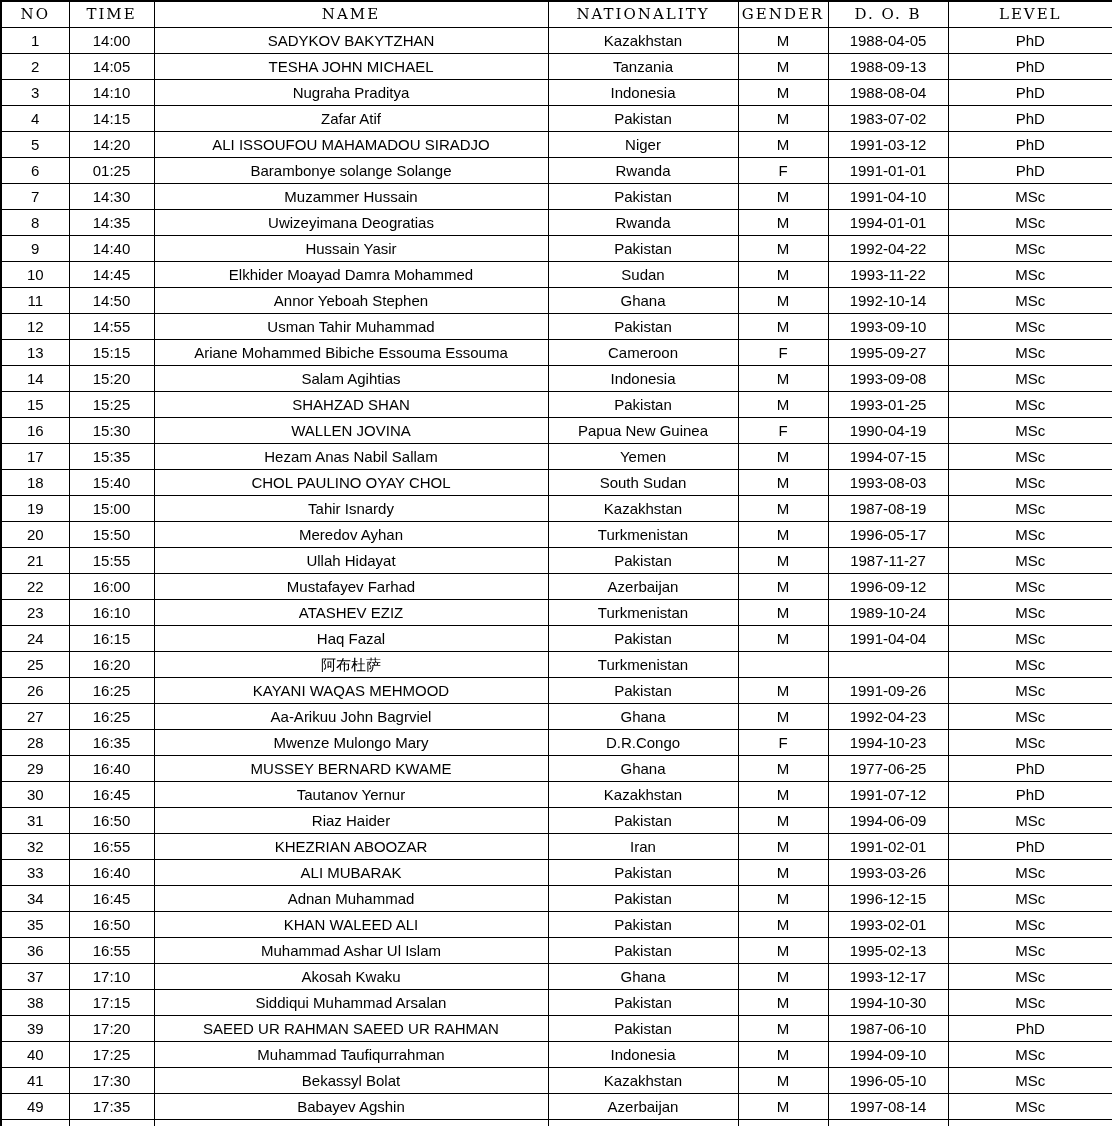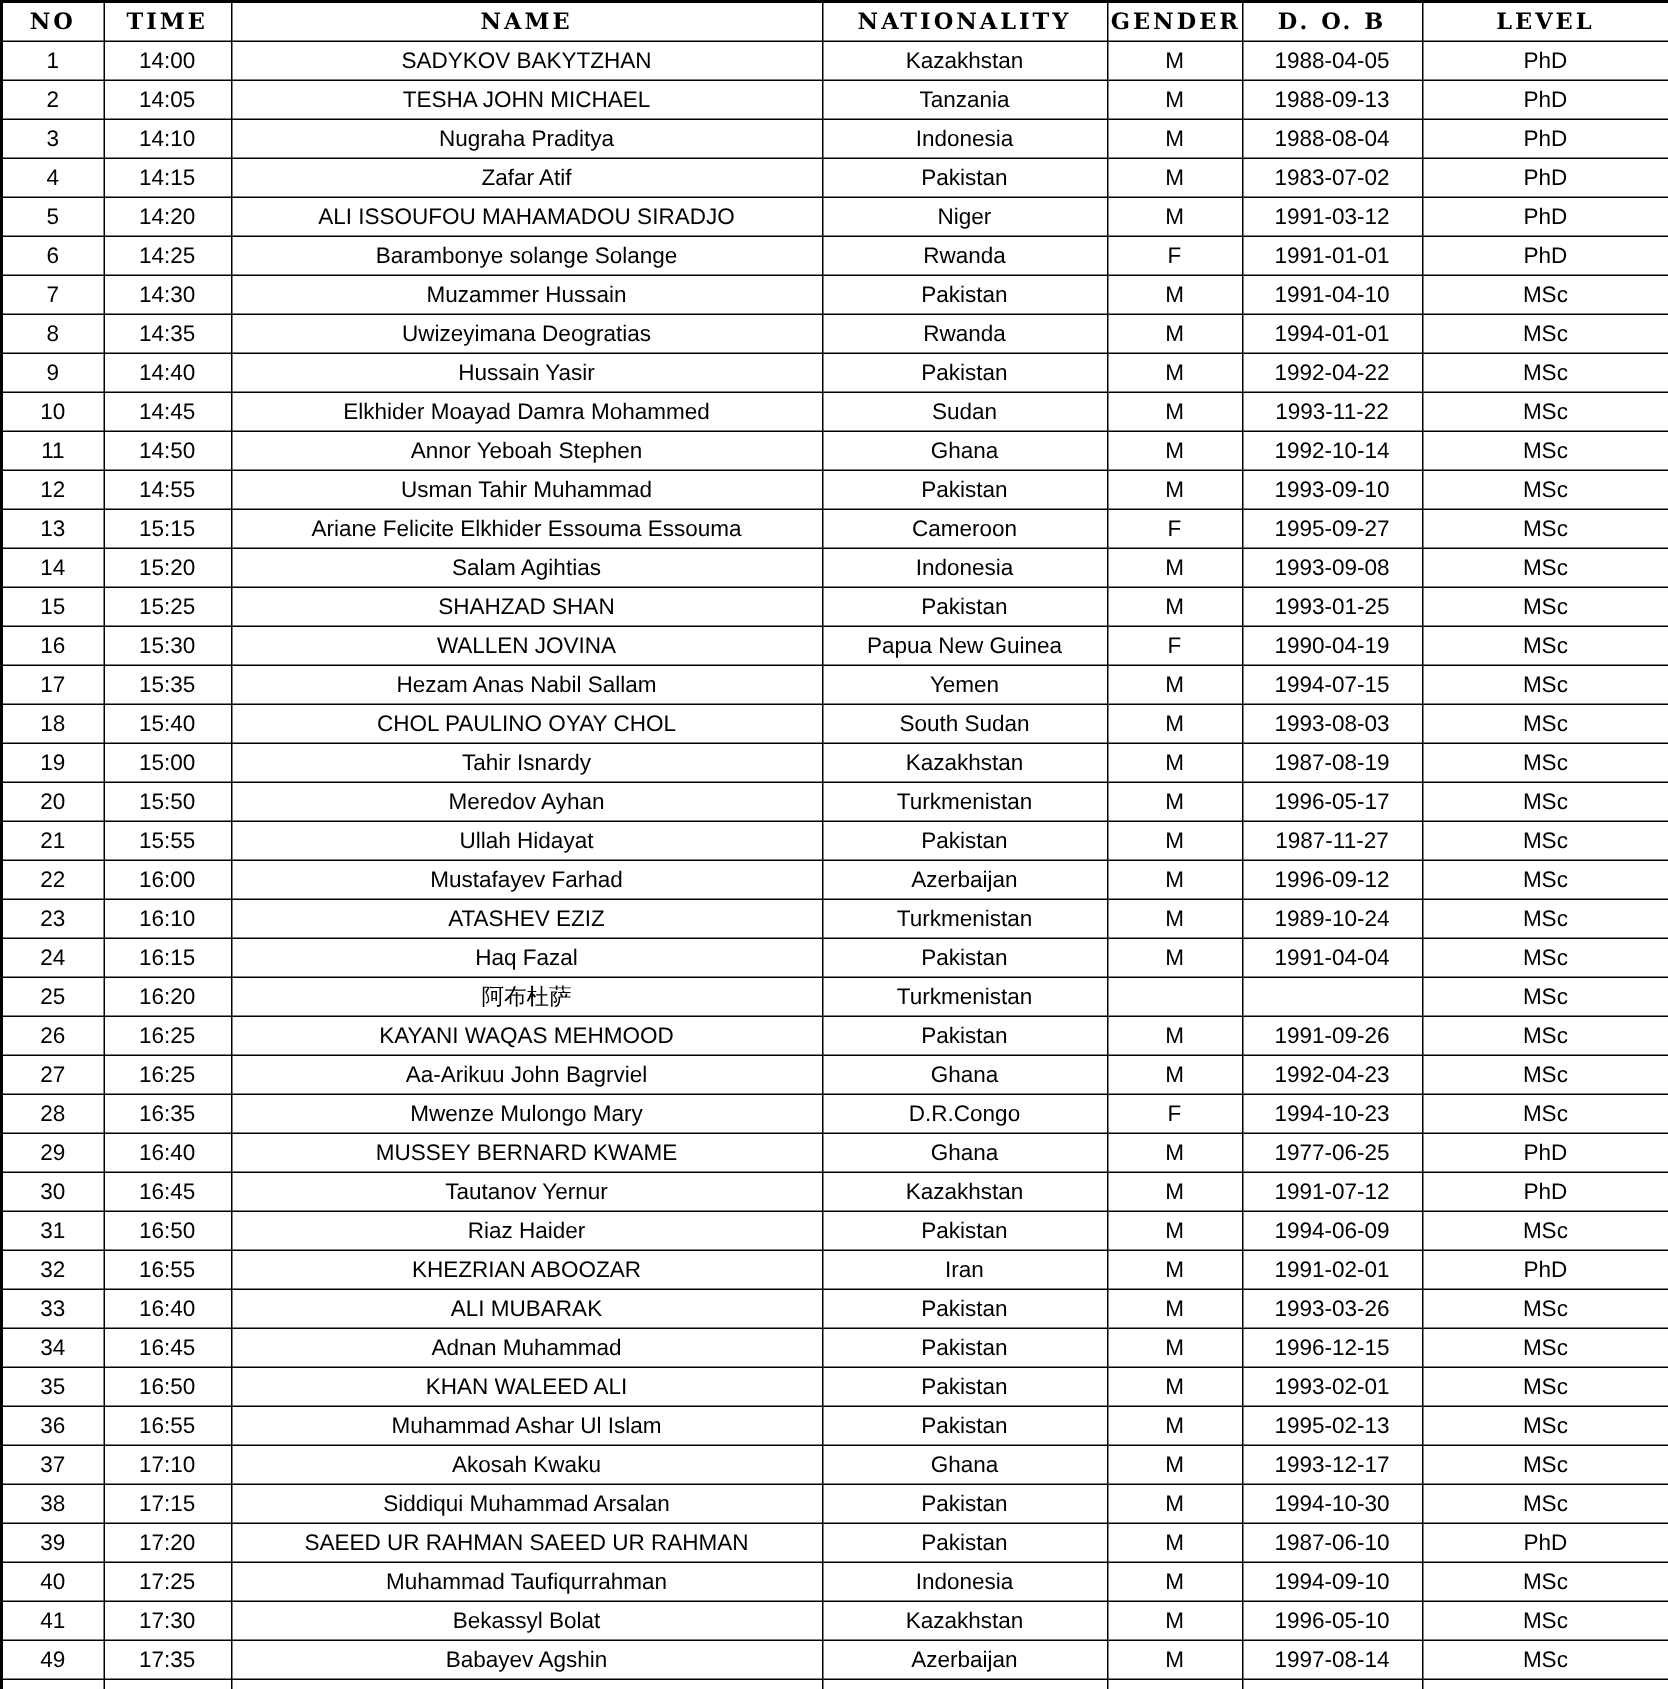--- a/index.html
+++ b/index.html
@@ -25,21 +25,21 @@
     vertical-align: middle;
     color: #000000;
     font-family: "Liberation Sans", "DejaVu Sans", sans-serif;
     font-size: 15px;
     line-height: 1;
     overflow: hidden;
     white-space: nowrap;
   }
   table.roster th {
     font-family: "DejaVu Serif", "Liberation Serif", serif;
-    font-weight: bold;
+    font-weight: normal;
     font-size: 15px;
     letter-spacing: 2px;
   }
 </style>
 </head>
 <body>
 
 <table class="roster">
   <colgroup>
       <col style="width: 68px;">
@@ -102,21 +102,21 @@
         <td>5</td>
         <td>14:20</td>
         <td>ALI ISSOUFOU MAHAMADOU SIRADJO</td>
         <td>Niger</td>
         <td>M</td>
         <td>1991-03-12</td>
         <td>PhD</td>
       </tr>
       <tr>
         <td>6</td>
-        <td>14:25</td>
+        <td>01:25</td>
         <td>Barambonye solange Solange</td>
         <td>Rwanda</td>
         <td>F</td>
         <td>1991-01-01</td>
         <td>PhD</td>
       </tr>
       <tr>
         <td>7</td>
         <td>14:30</td>
         <td>Muzammer Hussain</td>
@@ -166,21 +166,21 @@
         <td>14:55</td>
         <td>Usman Tahir Muhammad</td>
         <td>Pakistan</td>
         <td>M</td>
         <td>1993-09-10</td>
         <td>MSc</td>
       </tr>
       <tr>
         <td>13</td>
         <td>15:15</td>
-        <td>Ariane Felicite Elkhider Essouma Essouma</td>
+        <td>Ariane Mohammed Bibiche Essouma Essouma</td>
         <td>Cameroon</td>
         <td>F</td>
         <td>1995-09-27</td>
         <td>MSc</td>
       </tr>
       <tr>
         <td>14</td>
         <td>15:20</td>
         <td>Salam Agihtias</td>
         <td>Indonesia</td>

